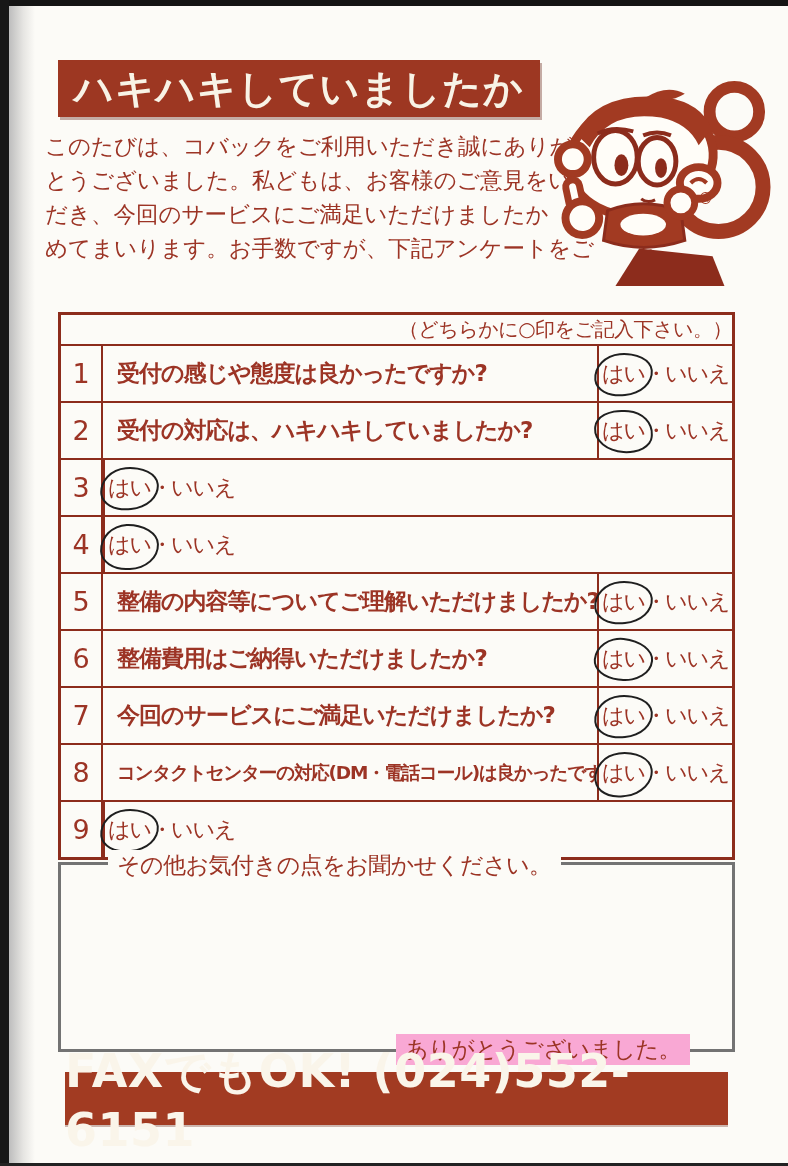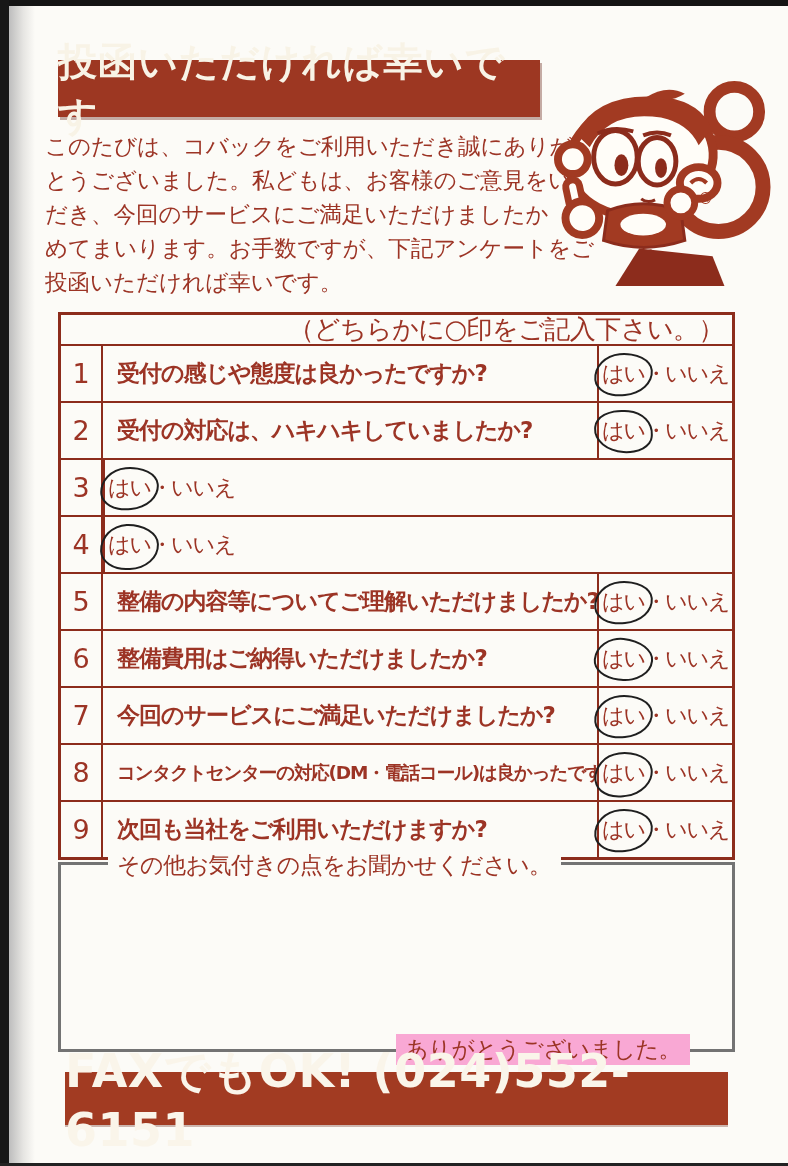--- a/index.html
+++ b/index.html
@@ -28,21 +28,21 @@
   .intro{position:absolute;left:45px;top:129px;width:522px;color:#9c3425;}
   .intro .line{font-size:22.5px;line-height:34px;white-space:nowrap;font-weight:500;}
 
   
   .mascot{position:absolute;left:550px;top:72px;width:228px;height:218px;}
   .rmark{position:absolute;left:698px;top:190px;color:#a23a22;font-size:15px;}
 
   
   .stable{position:absolute;left:58px;top:312px;width:677px;border:3px solid #8c2c1c;background:transparent;box-sizing:border-box;}
   .thead{height:29px;display:flex;align-items:center;justify-content:flex-end;
-    padding-right:8px;font-size:26px;color:#9c3425;letter-spacing:-0.5px;}
+    padding-right:0;font-size:20px;color:#9c3425;letter-spacing:-0.5px;}
   .trow{display:flex;height:55px;border-top:2px solid #8c2c1c;}
   .tnum{width:42px;border-right:2px solid #8c2c1c;display:flex;align-items:center;justify-content:center;
     font-size:27px;color:#9c3425;box-sizing:border-box;}
   .tq{flex:1;display:flex;align-items:center;padding-left:14px;font-size:23px;color:#9c3425;
     letter-spacing:-1px;white-space:nowrap;overflow:hidden;font-weight:bold;}
   .tq.condensed{font-size:18.5px;letter-spacing:-1.2px;}
   .tans{width:135px;border-left:2px solid #8c2c1c;display:flex;align-items:center;
     font-size:22px;color:#9c3425;box-sizing:border-box;padding-left:2px;letter-spacing:-1px;white-space:nowrap;}
   .sep{margin:0 -1px;}
   
@@ -76,29 +76,28 @@
 </style>
 </head>
 <body>
 
 <div class="edge-top"></div>
 <div class="edge-left"></div>
 <div class="edge-left-shade"></div>
 <div class="edge-bottom"></div>
 
 <div class="title-bar">
-  <span>投函いただければ幸いです</span>
+  <span>ハキハキしていましたか</span>
 </div>
 
 <div class="intro">
   <div class="line">このたびは、コバックをご利用いただき誠にありが</div>
   <div class="line">とうございました。私どもは、お客様のご意見をいた</div>
   <div class="line">だき、今回のサービスにご満足いただけましたか</div>
   <div class="line">めてまいります。お手数ですが、下記アンケートをご</div>
-  <div class="line">投函いただければ幸いです。</div>
 </div>
 
 <div class="mascot">
   <svg viewBox="0 0 230 220" width="228" height="218" xmlns="http://www.w3.org/2000/svg">
 
     <circle cx="186" cy="40" r="25" fill="none" stroke="#a23a22" stroke-width="12"></circle>
     <circle cx="170" cy="116" r="45" fill="none" stroke="#a23a22" stroke-width="15"></circle>
 
     <g transform="rotate(-10 92 88)">
       <ellipse cx="92" cy="88" rx="73" ry="57" fill="#fffdf8" stroke="#a23a22" stroke-width="9"></ellipse>
@@ -214,21 +213,20 @@
     <div class="tq condensed">コンタクトセンターの対応(DM・電話コール)は良かったですか?</div>
     <div class="tans">
         <span class="circled">はい</span>
         <span class="sep">・</span>
         <span>いいえ</span>
       </div>
   </div>
 
   <div class="trow">
     <div class="tnum">9</div>
-    <div class="tq">次回も当社をご利用いただけますか?</div>
     <div class="tans">
         <span class="circled">はい</span>
         <span class="sep">・</span>
         <span>いいえ</span>
       </div>
   </div>
 </div>
 
 <div class="comment-box">
   <span class="comment-title">その他お気付きの点をお聞かせください。</span>

